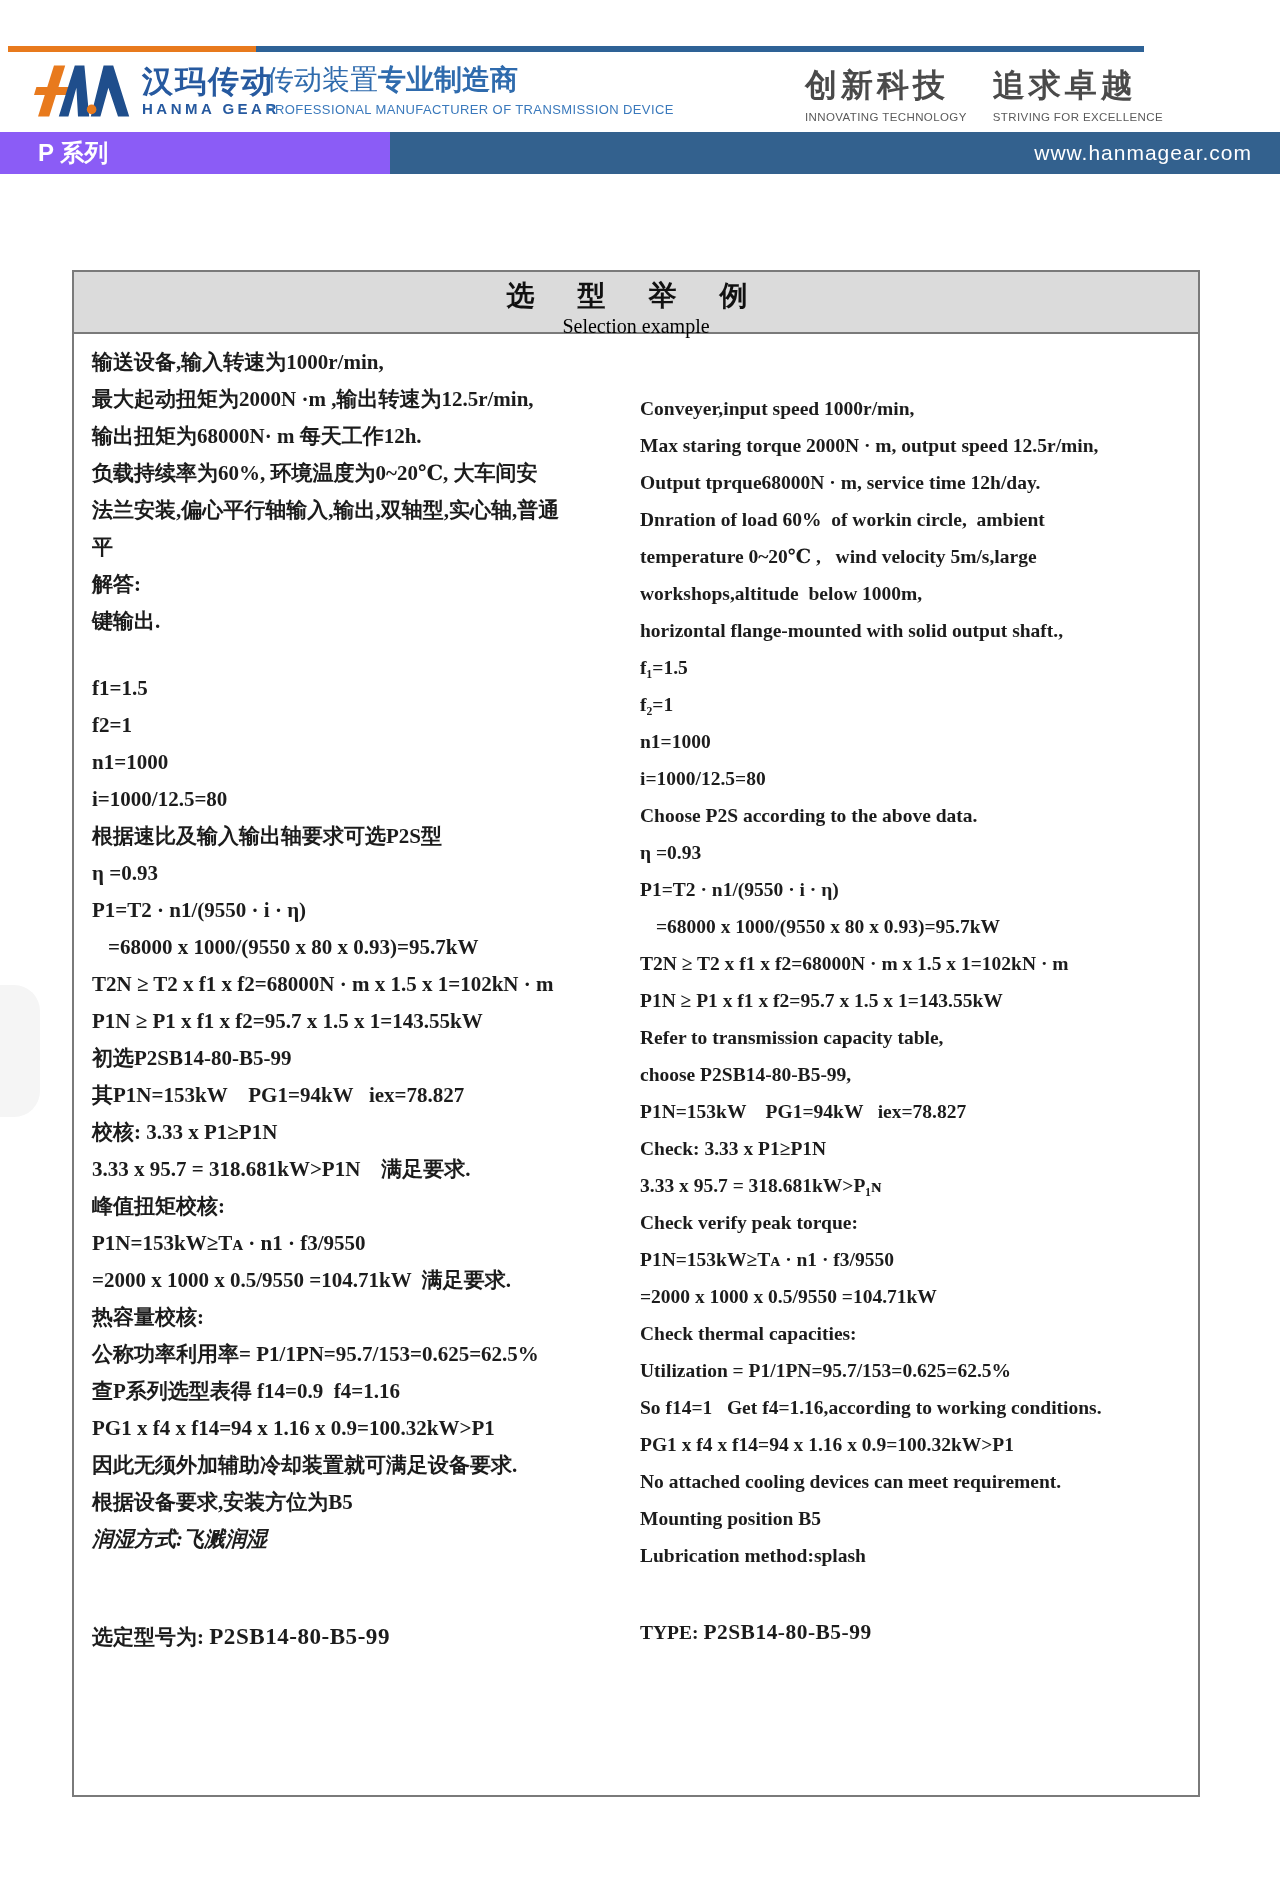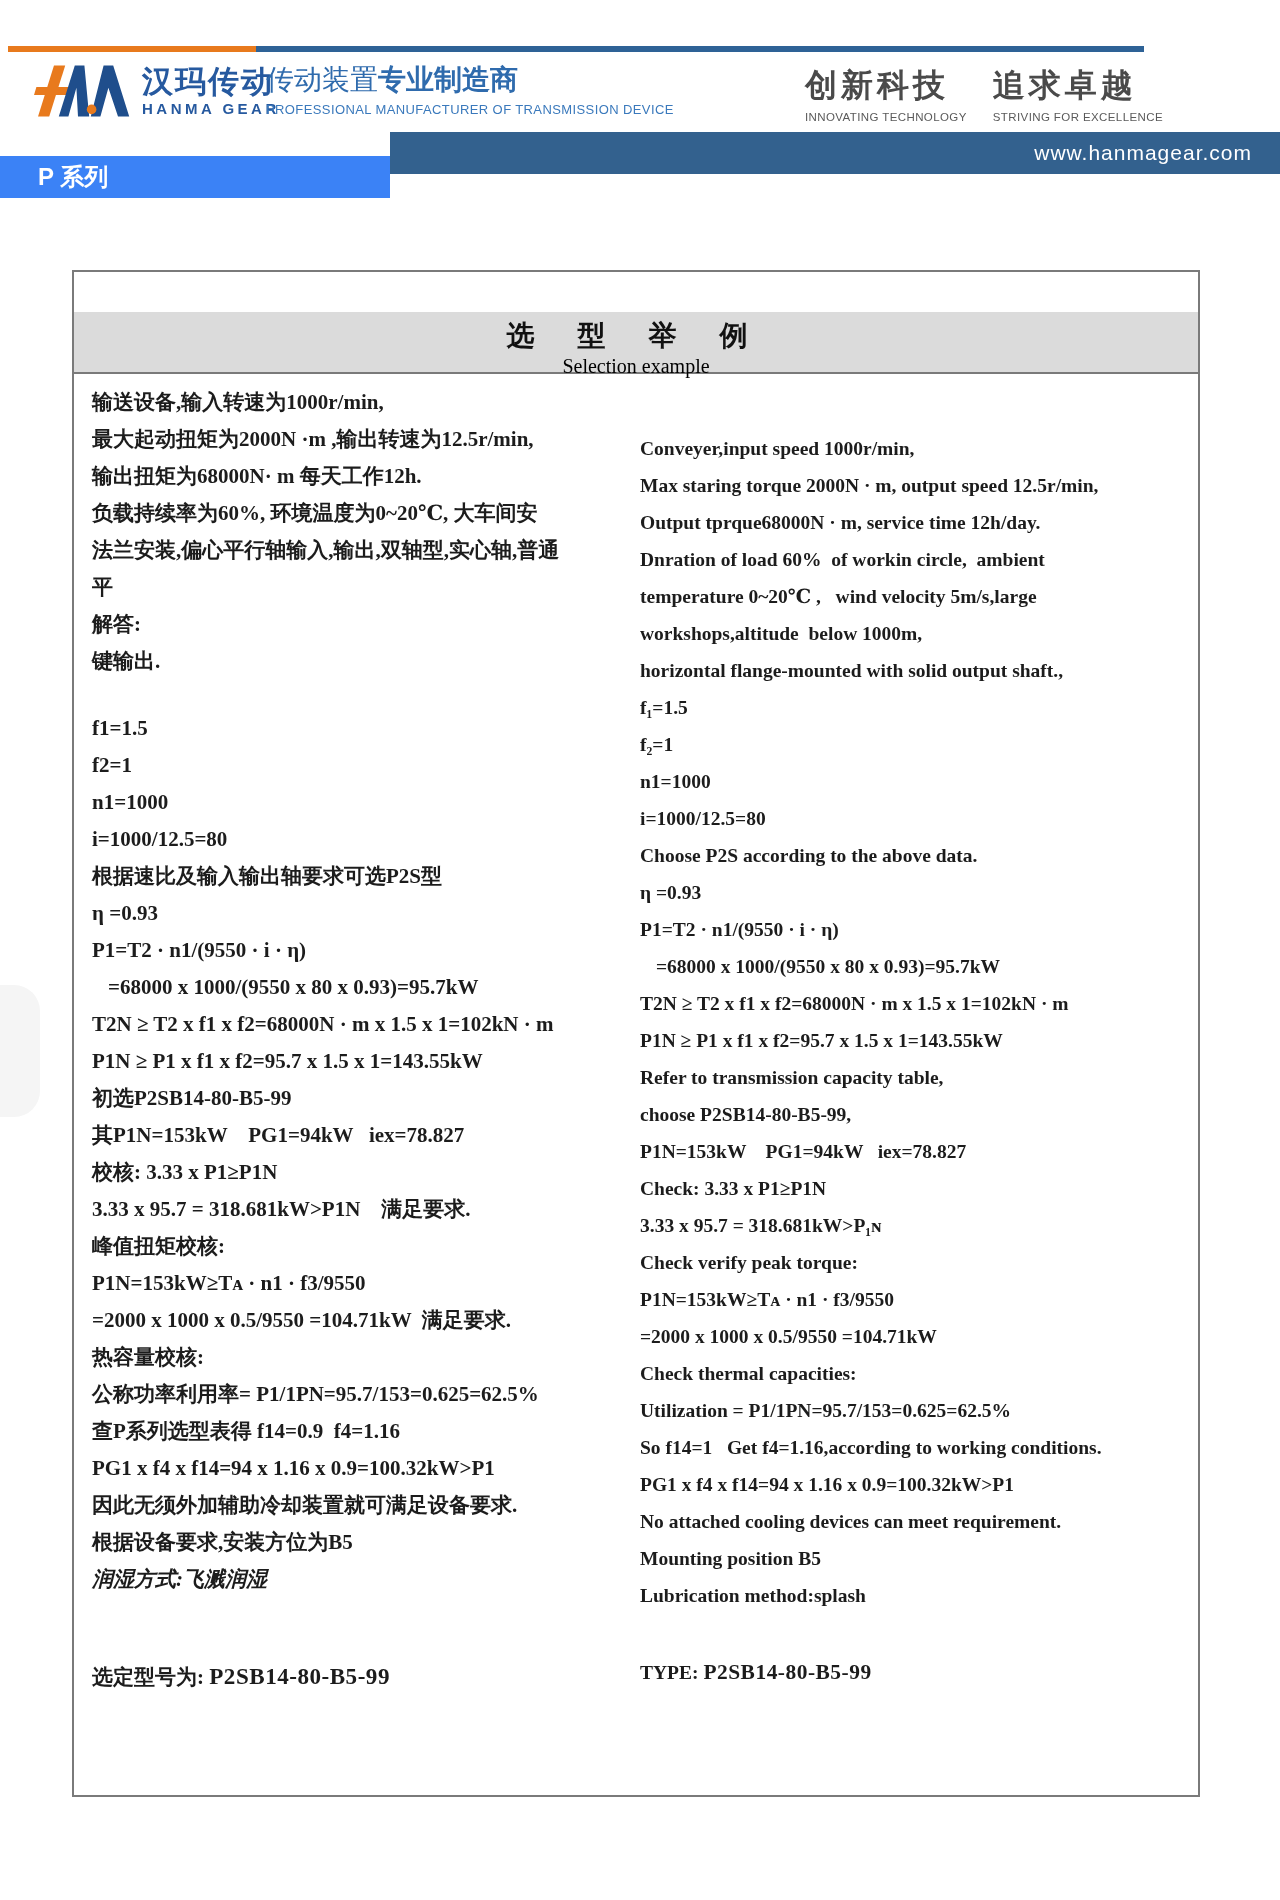--- a/index.html
+++ b/index.html
@@ -20,29 +20,29 @@
   .brand-en{margin-top:4px;font-size:15px;font-weight:700;color:#26599f;letter-spacing:3.5px;font-family:"Liberation Sans","DejaVu Sans",sans-serif;}
   .tagline{position:absolute;left:266px;top:14px;line-height:1;}
   .tagline-cn{font-size:28px;color:#2f6bad;font-family:"Liberation Sans","DejaVu Sans",sans-serif;}
   .tagline-cn b{font-weight:700;}
   .tagline-en{margin-top:9px;font-size:13px;color:#3a79bc;letter-spacing:0.4px;font-family:"Liberation Sans","DejaVu Sans",sans-serif;}
   .slogan{position:absolute;right:137px;top:12px;display:flex;gap:26px;text-align:left;}
   .slogan .cn{font-size:32px;font-weight:700;color:#4a4a4a;letter-spacing:4px;}
   .slogan .en{margin-top:3px;font-size:11.5px;color:#5a5a5a;letter-spacing:0.4px;font-family:"Liberation Sans","DejaVu Sans",sans-serif;}
   
   .band{position:absolute;top:132px;left:0;width:1280px;height:42px;}
-  .band .band-orange{position:absolute;left:0;top:0;width:390px;height:42px;background:#3b82f6;color:#fff;
-    font-family:"Liberation Sans","DejaVu Sans",sans-serif;font-size:24px;font-weight:700;line-height:42px;padding-left:38px;box-sizing:border-box;margin-top:24px;}
+  .band .band-orange{position:absolute;left:0;top:0;width:390px;height:42px;background:#8b5cf6;color:#fff;
+    font-family:"Liberation Sans","DejaVu Sans",sans-serif;font-size:24px;font-weight:700;line-height:42px;padding-left:38px;box-sizing:border-box;}
   .band .band-blue{position:absolute;left:390px;top:0;width:890px;height:42px;background:#33618e;color:#fff;
     font-family:"Liberation Sans","DejaVu Sans",sans-serif;font-size:21px;line-height:42px;text-align:right;padding-right:28px;box-sizing:border-box;letter-spacing:1px;}
   
   .blob{position:absolute;left:-34px;top:985px;width:74px;height:132px;background:#f5f5f5;border-radius:26px;}
   
   .selbox{position:absolute;left:72px;top:270px;width:1128px;height:1527px;border:2px solid #7a7a7a;box-sizing:border-box;background:#fff;}
-  .selbox .titlebar{height:62px;background:#dbdbdb;border-bottom:2px solid #7a7a7a;text-align:center;box-sizing:border-box;padding-top:5px;margin-top:40px;}
+  .selbox .titlebar{height:62px;background:#dbdbdb;border-bottom:2px solid #7a7a7a;text-align:center;box-sizing:border-box;padding-top:5px;}
   .title-cn{font-size:28px;font-weight:700;letter-spacing:18px;color:#111;}
   .title-en{font-size:20px;color:#000000;margin-top:0px;}
   .cols{display:flex;padding:10px 0 0 18px;}
   .col-left{width:478px;font-size:21px;font-weight:600;}
   .col-right{margin-left:70px;margin-top:46px;width:545px;font-size:19.5px;font-weight:600;}
   .line{line-height:37px;white-space:pre-wrap;}
   .line.bold{font-weight:700;}
   .line.indent{padding-left:16px;}
   .col-left .line.gap1{margin-bottom:30px;}
   .col-left .line.gap2{margin-bottom:60px;font-style:italic;}

